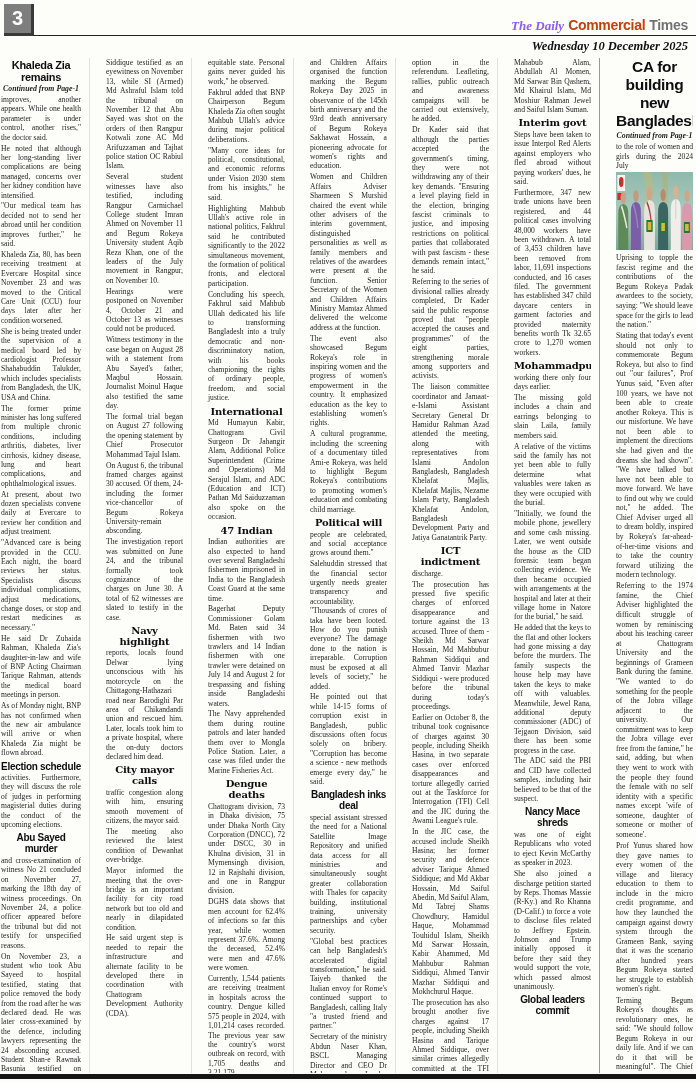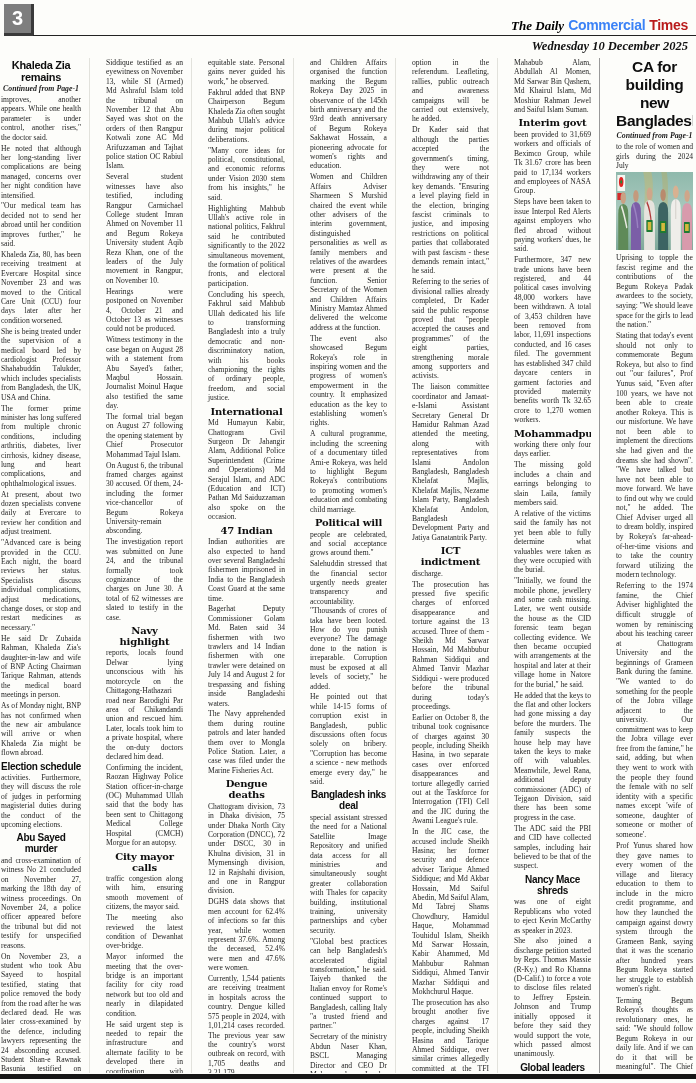--- a/index.html
+++ b/index.html
@@ -6,23 +6,23 @@
   .page{position:relative;width:696px;height:1083px;background:#fdfdfa;color:#1c1c1c;
         font-family:"Liberation Serif", serif;overflow:hidden;}
   
   header{position:relative;height:57px;}
   .pagenum{position:absolute;left:4px;top:4px;width:27px;height:29px;background:#7e7e7e;
            border-right:3px solid #3a3a3a;border-bottom:3px solid #3a3a3a;
            display:flex;align-items:center;justify-content:center;}
   .pagenum span{color:#fff;font-family:"Liberation Sans",sans-serif;font-weight:700;font-size:20px;}
   .hrule{position:absolute;left:33px;right:0;top:35px;border-top:1.6px solid #222;}
   .mastline{position:absolute;right:8px;top:16px;white-space:nowrap;}
-  .daily{font-style:italic;font-weight:700;font-size:13px;font-family:"Liberation Serif",serif;color:#000000;}
-  .green{font-family:"Liberation Sans",sans-serif;font-weight:700;font-size:14px;color:#3b82f6;letter-spacing:-0.3px;}
-  .red{font-family:"Liberation Sans",sans-serif;font-weight:700;font-size:14px;color:#b91c1c;letter-spacing:-0.3px;}
+  .daily{font-style:italic;font-weight:700;font-size:13px;font-family:"Liberation Serif",serif;color:#8b5cf6;}
+  .green{font-family:"Liberation Sans",sans-serif;font-weight:700;font-size:14px;color:#c2410c;letter-spacing:-0.3px;}
+  .red{font-family:"Liberation Sans",sans-serif;font-weight:700;font-size:14px;color:#737373;letter-spacing:-0.3px;}
   .date{position:absolute;right:8px;top:39px;font-weight:700;font-style:italic;font-size:12.5px;color:#111;}
   
   .cols{position:absolute;left:3px;right:3px;top:58px;bottom:10px;display:flex;gap:8px;justify-content:flex-end;}
   .col{flex:none;width:80px;height:100%;overflow:hidden;}
   .col.wide{width:174px;border-left:1px solid #bbb;padding-left:5px;width:169px;}
   .col + .col{border-left:1px solid #e2e2dc;padding-left:16px;width:77px;}
   .cols .col.wide{border-left:1px solid #999;}
   .b-para{margin:0 0 1.5px 0;font-size:7.6px;line-height:1.24;text-align:justify;
           font-family:"Liberation Serif",serif;color:#1e1e1e;}
   .wide .b-para{font-size:7.6px;line-height:1.26;}
@@ -53,21 +53,21 @@
       <span class="red">Times</span>
     </div>
     <div class="date">Wednesday 10 December 2025</div>
   </header>
 
   <main class="cols">
       <div class="col">
         <div class="b-headline">Khaleda Zia remains</div>
         <div class="b-continued">Continued from Page-1</div>
         <p class="b-para">improves, another appears. While one health parameter is under control, another rises," the doctor said.</p>
-        <p class="b-para">He noted that although her long-standing liver complications are being managed, concerns over her night condition have intensified.</p>
+        <p class="b-para">He noted that although her long-standing liver complications are being managed, concerns over her kidney condition have intensified.</p>
         <p class="b-para">"Our medical team has decided not to send her abroad until her condition improves further," he said.</p>
         <p class="b-para">Khaleda Zia, 80, has been receiving treatment at Evercare Hospital since November 23 and was moved to the Critical Care Unit (CCU) four days later after her condition worsened.</p>
         <p class="b-para">She is being treated under the supervision of a medical board led by cardiologist Professor Shahabuddin Talukder, which includes specialists from Bangladesh, the UK, USA and China.</p>
         <p class="b-para">The former prime minister has long suffered from multiple chronic conditions, including arthritis, diabetes, liver cirrhosis, kidney disease, lung and heart complications, and ophthalmological issues.</p>
         <p class="b-para">At present, about two dozen specialists convene daily at Evercare to review her condition and adjust treatment.</p>
         <p class="b-para">"Advanced care is being provided in the CCU. Each night, the board reviews her status. Specialists discuss individual complications, adjust medications, change doses, or stop and restart medicines as necessary."</p>
         <p class="b-para">He said Dr Zubaida Rahman, Khaleda Zia's daughter-in-law and wife of BNP Acting Chairman Tarique Rahman, attends the medical board meetings in person.</p>
         <p class="b-para">As of Monday night, BNP has not confirmed when the new air ambulance will arrive or when Khaleda Zia might be flown abroad.</p>
         <div class="b-subhead-sans">Election schedule</div>
         <p class="b-para">activities. Furthermore, they will discuss the role of judges in performing magisterial duties during the conduct of the upcoming elections.</p>
@@ -78,21 +78,20 @@
       <div class="col">
         <p class="b-para">Siddique testified as an eyewitness on November 13, while SI (Armed) Md Ashraful Islam told the tribunal on November 12 that Abu Sayed was shot on the orders of then Rangpur Kotwali zone AC Md Arifuzzaman and Tajhat police station OC Rabiul Islam.</p>
         <p class="b-para">Several student witnesses have also testified, including Rangpur Carmichael College student Imran Ahmed on November 11 and Begum Rokeya University student Aqib Reza Khan, one of the leaders of the July movement in Rangpur, on November 10.</p>
         <p class="b-para">Hearings were postponed on November 4, October 21 and October 13 as witnesses could not be produced.</p>
         <p class="b-para">Witness testimony in the case began on August 28 with a statement from Abu Sayed's father, Maqbul Hossain. Journalist Moinul Haque also testified the same day.</p>
         <p class="b-para">The formal trial began on August 27 following the opening statement by Chief Prosecutor Mohammad Tajul Islam.</p>
         <p class="b-para">On August 6, the tribunal framed charges against 30 accused. Of them, 24-including the former vice-chancellor of Begum Rokeya University-remain absconding.</p>
         <p class="b-para">The investigation report was submitted on June 24, and the tribunal formally took cognizance of the charges on June 30. A total of 62 witnesses are slated to testify in the case.</p>
         <div class="b-subhead">Navy highlight</div>
         <p class="b-para">reports, locals found Delwar lying unconscious with his motorcycle on the Chittagong-Hathazari road near Barodighi Par area of Chikandandi union and rescued him. Later, locals took him to a private hospital, where the on-duty doctors declared him dead.</p>
-        <p class="b-para">Confirming the incident, Raozan Highway Police Station officer-in-charge (OC) Muhammad Ullah said that the body has been sent to Chittagong Medical College Hospital (CMCH) Morgue for an autopsy.</p>
         <div class="b-subhead">City mayor calls</div>
         <p class="b-para">traffic congestion along with him, ensuring smooth movement of citizens, the mayor said.</p>
         <p class="b-para">The meeting also reviewed the latest condition of Dewanhat over-bridge.</p>
         <p class="b-para">Mayor informed the meeting that the over-bridge is an important facility for city road network but too old and nearly in dilapidated condition.</p>
         <p class="b-para">He said urgent step is needed to repair the infrastructure and alternate facility to be developed there in coordination with Chattogram Development Authority (CDA).</p>
       </div>
       <div class="col">
         <p class="b-para">equitable state. Personal gains never guided his work," he observed.</p>
         <p class="b-para">Fakhrul added that BNP Chairperson Begum Khaleda Zia often sought Mahbub Ullah's advice during major political deliberations.</p>
         <p class="b-para">"Many core ideas for political, constitutional, and economic reforms under Vision 2030 stem from his insights," he said.</p>
@@ -131,21 +130,20 @@
         <div class="b-subhead">ICT indictment</div>
         <p class="b-para">discharge.</p>
         <p class="b-para">The prosecution has pressed five specific charges of enforced disappearance and torture against the 13 accused. Three of them - Sheikh Md Sarwar Hossain, Md Mahbubur Rahman Siddiqui and Ahmed Tanvir Mazhar Siddiqui - were produced before the tribunal during today's proceedings.</p>
         <p class="b-para">Earlier on October 8, the tribunal took cognisance of charges against 30 people, including Sheikh Hasina, in two separate cases over enforced disappearances and torture allegedly carried out at the Taskforce for Interrogation (TFI) Cell and the JIC during the Awami League's rule.</p>
         <p class="b-para">In the JIC case, the accused include Sheikh Hasina; her former security and defence adviser Tarique Ahmed Siddique; and Md Akbar Hossain, Md Saiful Abedin, Md Saiful Alam, Md Tabrej Shams Chowdhury, Hamidul Haque, Mohammad Touhidul Islam, Sheikh Md Sarwar Hossain, Kabir Ahammed, Md Mahbubur Rahman Siddiqui, Ahmed Tanvir Mazhar Siddiqui and Mokhchurul Haque.</p>
         <p class="b-para">The prosecution has also brought another five charges against 17 people, including Sheikh Hasina and Tarique Ahmed Siddique, over similar crimes allegedly committed at the TFI Cell.</p>
       </div>
       <div class="col">
         <p class="b-para">Mahabub Alam, Abdullah Al Momen, Md Sarwar Bin Qashem, Md Khairul Islam, Md Moshiur Rahman Jewel and Saiful Islam Suman.</p>
         <div class="b-subhead">Interim govt</div>
-        <p class="b-para">been provided to 31,669 workers and officials of Beximco Group, while Tk 31.67 crore has been paid to 17,134 workers and employees of NASA Group.</p>
         <p class="b-para">Steps have been taken to issue Interpol Red Alerts against employers who fled abroad without paying workers' dues, he said.</p>
         <p class="b-para">Furthermore, 347 new trade unions have been registered, and 44 political cases involving 48,000 workers have been withdrawn. A total of 3,453 children have been removed from labor, 11,691 inspections conducted, and 16 cases filed. The government has established 347 child daycare centers in garment factories and provided maternity benefits worth Tk 32.65 crore to 1,270 women workers.</p>
         <div class="b-subhead">Mohammadpur</div>
         <p class="b-para">working there only four days earlier.</p>
         <p class="b-para">The missing gold includes a chain and earrings belonging to slain Laila, family members said.</p>
         <p class="b-para">A relative of the victims said the family has not yet been able to fully determine what valuables were taken as they were occupied with the burial.</p>
         <p class="b-para">"Initially, we found the mobile phone, jewellery and some cash missing. Later, we went outside the house as the CID forensic team began collecting evidence. We then became occupied with arrangements at the hospital and later at their village home in Natore for the burial," he said.</p>
         <p class="b-para">He added that the keys to the flat and other lockers had gone missing a day before the murders. The family suspects the house help may have taken the keys to make off with valuables. Meanwhile, Jewel Rana, additional deputy commissioner (ADC) of Tejgaon Division, said there has been some progress in the case.</p>
         <p class="b-para">The ADC said the PBI and CID have collected samples, including hair believed to be that of the suspect.</p>
         <div class="b-subhead-sans">Nancy Mace shreds</div>

